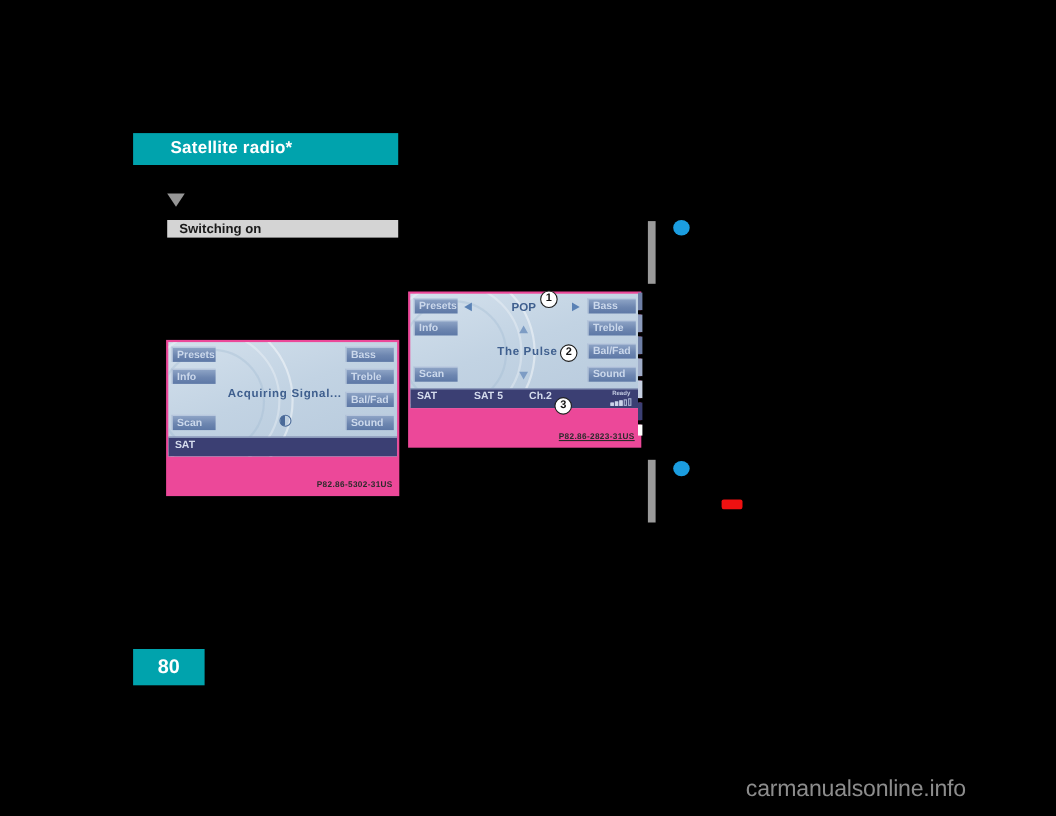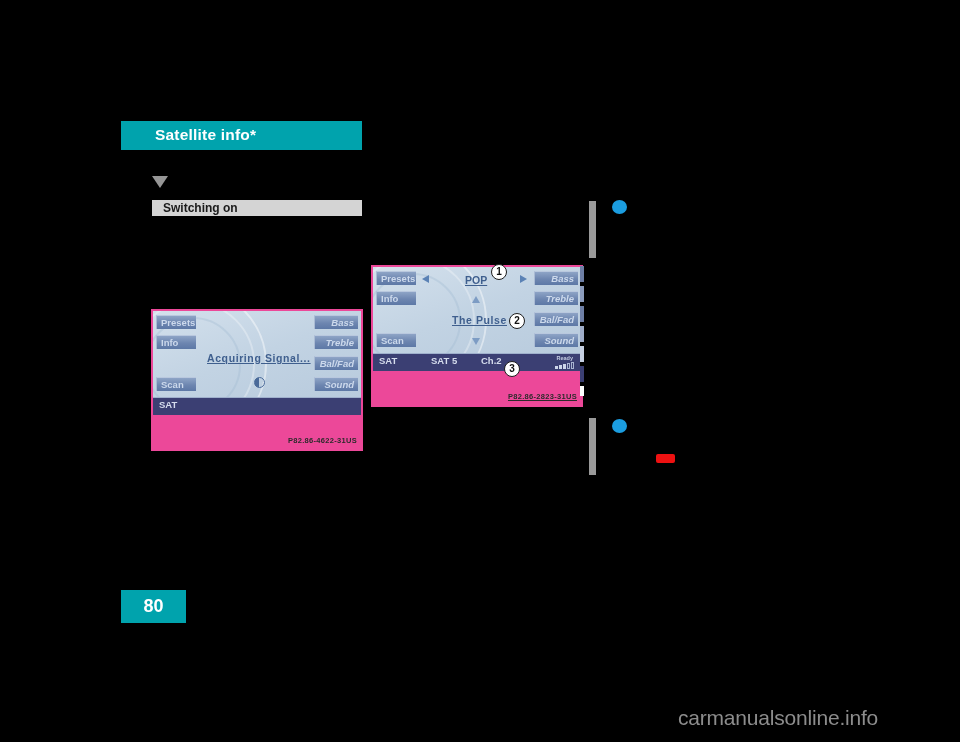--- a/index.html
+++ b/index.html
@@ -101,21 +101,21 @@
     color: #ccd9ec;
     font-size: 9.5px;
     font-weight: bold;
     line-height: 13px;
     height: 14px;
     box-sizing: border-box;
     padding: 0 4px;
     white-space: nowrap;
   }
   .sbtn.left { text-align: left; }
-  .sbtn.right { text-align: right; font-style: italic; }
+  .sbtn.right { text-align: left; }
   .sbtn.active { color: #ffffff; }
 
   .statusbar {
     position: absolute;
     left: 0;
     right: 0;
     height: 17px;
     background: #3b3f73;
     border-top: 1px solid #9fb0cc;
   }
@@ -136,21 +136,20 @@
     letter-spacing: 0.3px;
     white-space: nowrap;
   }
 
   .screen-text {
     position: absolute;
     font-size: 10.5px;
     font-weight: bold;
     color: #3f5f8e;
     white-space: nowrap;
-    text-decoration: underline;
   }
 
   
   #loading-glyph {
     position: absolute;
     width: 11px;
     height: 11px;
     border-radius: 50%;
     border: 1.6px solid #4a6a99;
     background: linear-gradient(90deg, #4a6a99 0 50%, transparent 50% 100%);
@@ -257,21 +256,21 @@
     font-size: 21px;
     color: #8c8c8c;
     letter-spacing: -0.2px;
     white-space: nowrap;
   }
 </style>
 </head>
 <body>
 
 <div id="header-bar"></div>
-<div id="header-title">Satellite info*</div>
+<div id="header-title">Satellite radio*</div>
 
 <div id="section-marker"></div>
 
 <div id="subheading-bar"></div>
 <div id="subheading-text">Switching on</div>
 
 <div class="display" style="left:151px; top:309px; width:212px; height:142px;">
   <div class="display-screen" style="height:104px;">
     <div class="swirl" style="left:-40px; top:-24px; width:150px; height:150px;"></div>
     <div class="swirl s2" style="left:-24px; top:-10px; width:122px; height:122px;"></div>
@@ -287,21 +286,21 @@
     <div class="sbtn right" style="right:3px; top:45px; width:44px;">Bal/Fad</div>
     <div class="sbtn right" style="right:3px; top:66px; width:44px;">Sound</div>
 
     <div class="screen-text" style="left:54px; top:41px; letter-spacing:0.6px;">Acquiring Signal...</div>
     <div id="loading-glyph" style="left:101px; top:66px;"></div>
 
     <div class="statusbar" style="bottom:0;">
       <div class="status-cell" style="left:6px;">SAT</div>
     </div>
   </div>
-  <div class="caption" style="right:6px; bottom:6px;">P82.86-4622-31US</div>
+  <div class="caption" style="right:6px; bottom:6px;">P82.86-5302-31US</div>
 </div>
 
 <div class="display" style="left:371px; top:265px; width:212px; height:142px;">
   <div class="display-screen" style="height:104px;">
     <div class="swirl" style="left:-40px; top:-24px; width:150px; height:150px;"></div>
     <div class="swirl s2" style="left:-24px; top:-10px; width:122px; height:122px;"></div>
     <div class="swirl s3" style="left:-8px; top:6px; width:92px; height:92px;"></div>
 
     <div class="sbtn left" style="left:3px; top:4px; width:40px;">Presets</div>
     <div class="sbtn left" style="left:3px; top:24px; width:40px;">Info</div>

